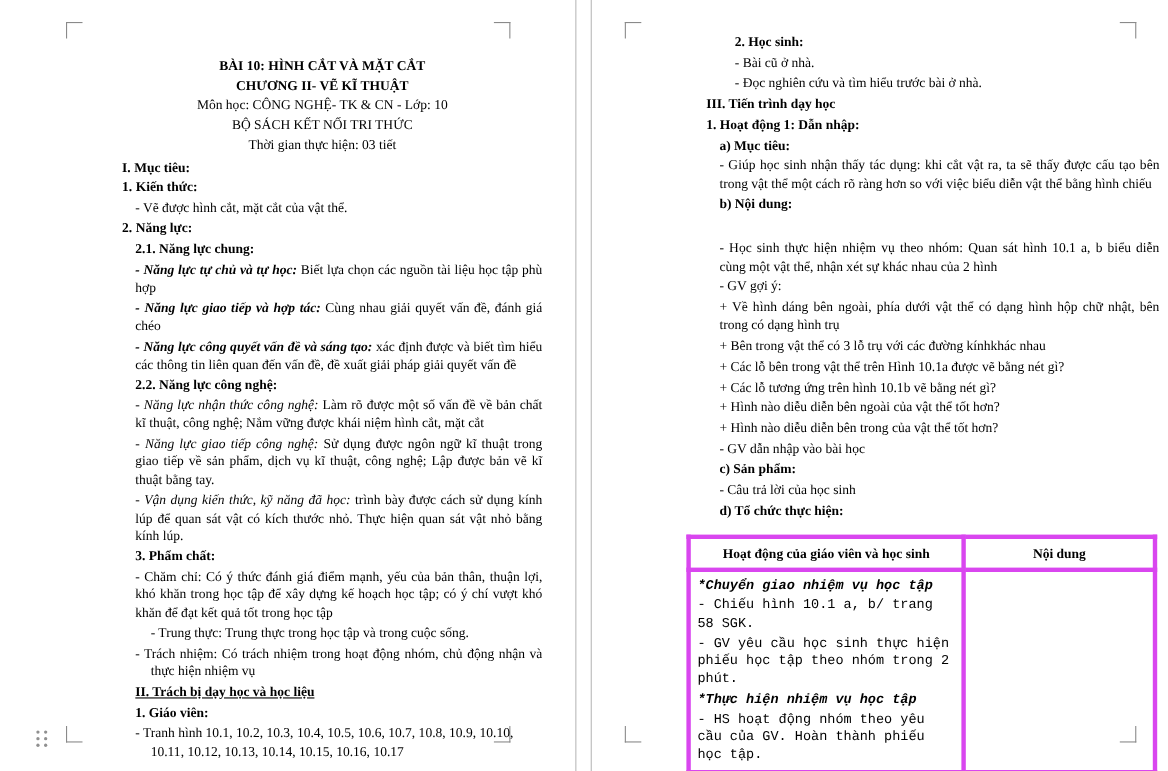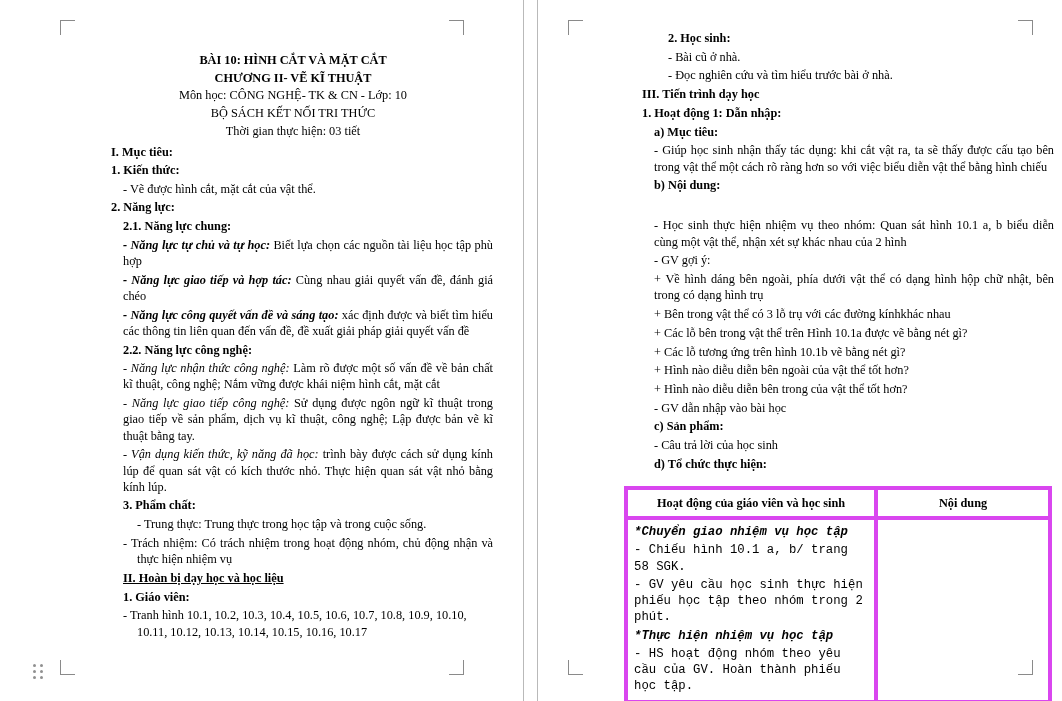--- a/index.html
+++ b/index.html
@@ -167,23 +167,24 @@
 
       <p class="b ind2 gap-s">2.2. Năng lực công nghệ:</p>
 
       <p class="just gap-s" style="padding-left:30px;"><span class="i">- Năng lực nhận thức công nghệ:</span><span>  Làm rõ được một số vấn đề về bản chất kĩ thuật, công nghệ; Nắm vững được khái niệm hình cắt, mặt cắt</span></p>
 
       <p class="just gap-s" style="padding-left:30px;"><span class="i">- Năng lực giao tiếp công nghệ:</span><span> Sử dụng được ngôn ngữ kĩ thuật trong giao tiếp về sản phẩm, dịch vụ kĩ thuật, công nghệ; Lập được bản vẽ kĩ thuật bằng tay.</span></p>
 
       <p class="just gap-s" style="padding-left:30px;"><span class="i">- Vận dụng kiến thức, kỹ năng đã học:</span><span> trình bày được cách sử dụng kính lúp để quan sát vật có kích thước nhỏ. Thực hiện quan sát vật nhỏ bằng kính lúp.</span></p>
 
       <p class="b ind2 gap-s">3. Phẩm chất:</p>
+      <p class="just gap-s" style="padding-left:30px;">-   Chăm chỉ: Có ý thức đánh giá điểm mạnh, yếu của bản thân, thuận lợi, khó khăn trong học tập để xây dựng kế hoạch học tập; có ý chí vượt khó khăn để đạt kết quả tốt trong học tập</p>
       <p class="just gap-s" style="padding-left:44px;">-   Trung thực: Trung thực trong học tập và trong cuộc sống.</p>
       <p class="just gap-s" style="padding-left:44px; text-indent:-14px;">-   Trách nhiệm: Có trách nhiệm trong hoạt động nhóm, chủ động nhận và thực hiện nhiệm vụ</p>
-      <p class="b u ind2 gap-s">II. Hoàn bị dạy học và học liệu</p>
+      <p class="b u ind2 gap-s">II. Trách bị dạy học và học liệu</p>
       <p class="b ind2 gap-s">1. Giáo viên:</p>
       <p class="hang gap-s">-    Tranh hình 10.1, 10.2, 10.3, 10.4, 10.5, 10.6, 10.7, 10.8, 10.9, 10.10, 10.11, 10.12, 10.13, 10.14, 10.15, 10.16, 10.17</p>
 
     </div>
 
     <div class="drag-handle">
       <span></span>
       <span></span>
       <span></span>
       <span></span>

